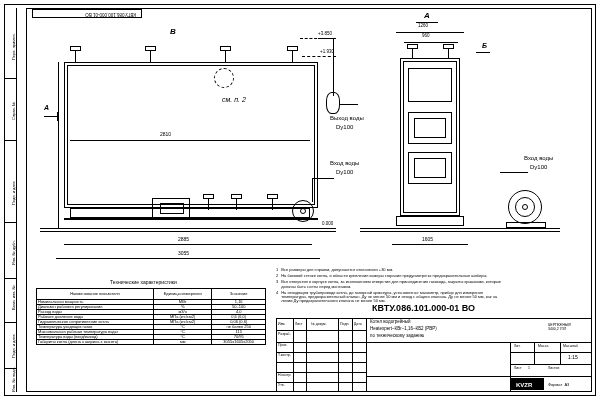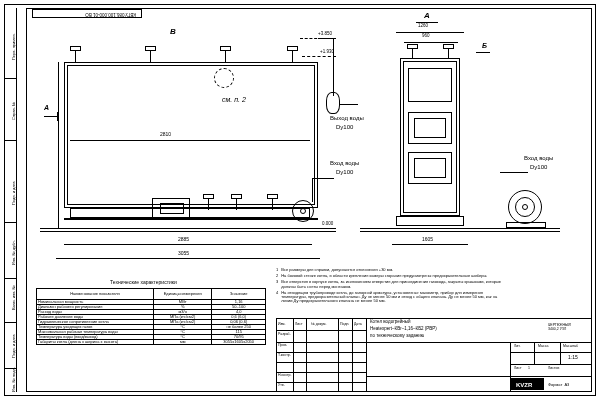--- a/index.html
+++ b/index.html
@@ -233,20 +233,21 @@
 
   <div class="box" style="left:276px;top:318px;width:316px;height:74px;"></div>
 
   <div class="line v" style="left:366px;top:318px;height:74px;"></div>
   <div class="line h" style="left:366px;top:342px;width:226px;"></div>
 
   <div class="txt" style="left:370px;top:320px;font-size:4.5px;">Котел водогрейный</div>
   <div class="txt" style="left:370px;top:327px;font-size:4.5px;">Heatexpert–КВг–1,16–КБ2 (РВР)</div>
   <div class="txt" style="left:370px;top:334px;font-size:4.5px;">по техническому заданию</div>
 
+  <div class="txt bold" style="left:372px;top:304px;font-size:9px;">КВТУ.086.101.000-01 ВО</div>
   <div class="line h" style="left:366px;top:318px;width:226px;"></div>
 
   <div class="line h" style="left:276px;top:330px;width:90px;"></div>
   <div class="line h" style="left:276px;top:342px;width:90px;"></div>
   <div class="line h" style="left:276px;top:352px;width:90px;"></div>
   <div class="line h" style="left:276px;top:362px;width:90px;"></div>
   <div class="line h" style="left:276px;top:372px;width:90px;"></div>
   <div class="line h" style="left:276px;top:382px;width:90px;"></div>
   <div class="line v" style="left:293px;top:318px;height:74px;"></div>
   <div class="line v" style="left:306px;top:318px;height:74px;"></div>

